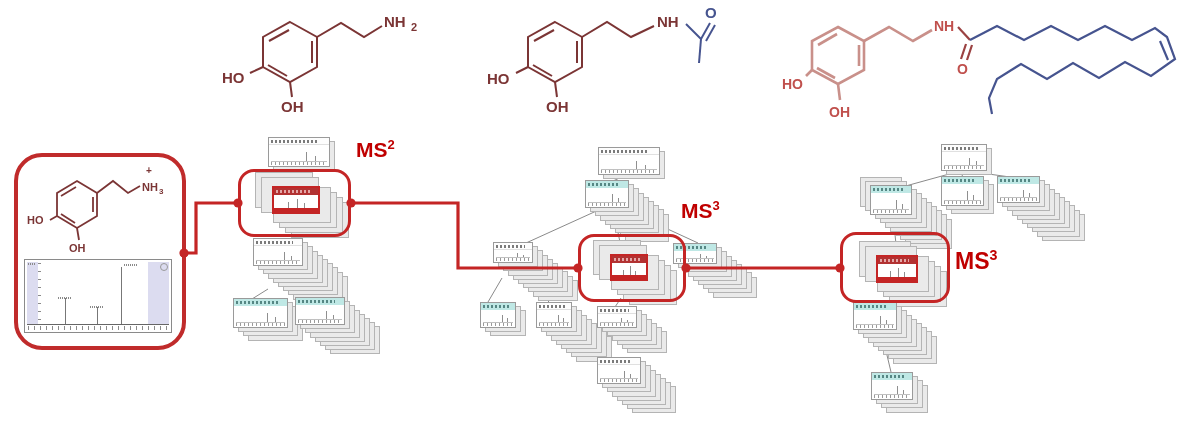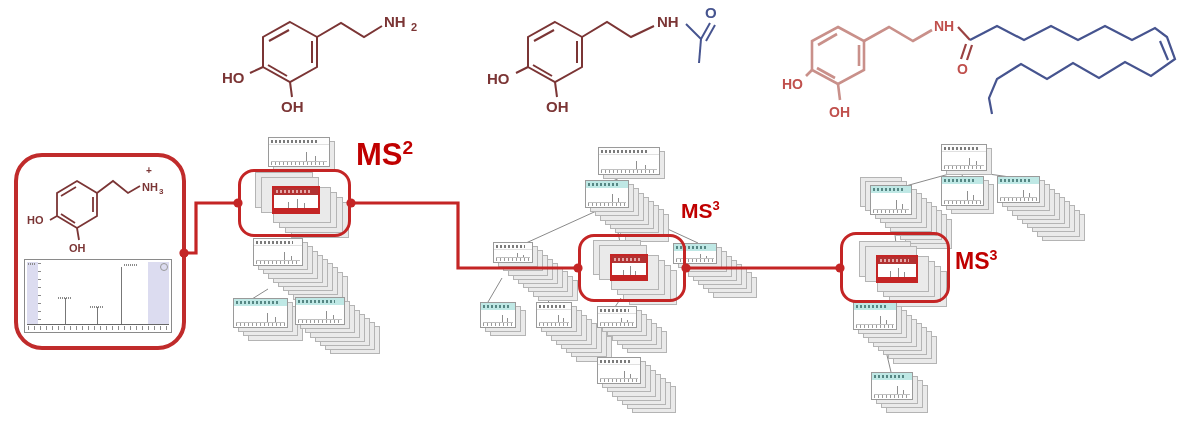--- a/index.html
+++ b/index.html
@@ -508,20 +508,20 @@
       <polyline points="351,203 458,203 458,268 578,268" fill="none" stroke="var(--accent)" stroke-width="3.2"></polyline>
       <polyline points="686,268 840,268" fill="none" stroke="var(--accent)" stroke-width="3.2"></polyline>
       <circle cx="184" cy="253" r="4.6" fill="var(--accent)"></circle>
       <circle cx="238" cy="203" r="4.6" fill="var(--accent)"></circle>
       <circle cx="351" cy="203" r="4.6" fill="var(--accent)"></circle>
       <circle cx="578" cy="268" r="4.6" fill="var(--accent)"></circle>
       <circle cx="686" cy="268" r="4.6" fill="var(--accent)"></circle>
       <circle cx="840" cy="268" r="4.6" fill="var(--accent)"></circle>
     </svg>
 
-  <div class="mslabel" style="left:356px;top:138px;font-size:31px"><span>MS</span><sup>2</sup></div>
+  <div class="mslabel" style="left:356px;top:138px;font-size:21px"><span>MS</span><sup>2</sup></div>
   <div class="mslabel" style="left:681px;top:199px;font-size:21px"><span>MS</span><sup>3</sup></div>
   <div class="mslabel" style="left:955px;top:248px;font-size:23px"><span>MS</span><sup>3</sup></div>
 
 <div class="hlbox" style="left: 238px; top: 169px; width: 113px; height: 68px; border-radius: 16px;"></div>
     <div class="hlbox" style="left: 578px; top: 234px; width: 108px; height: 68px; border-radius: 16px;"></div>
     <div class="hlbox" style="left: 840px; top: 232px; width: 110px; height: 71px; border-radius: 16px;"></div>
   </div>
 
 </body></html>

